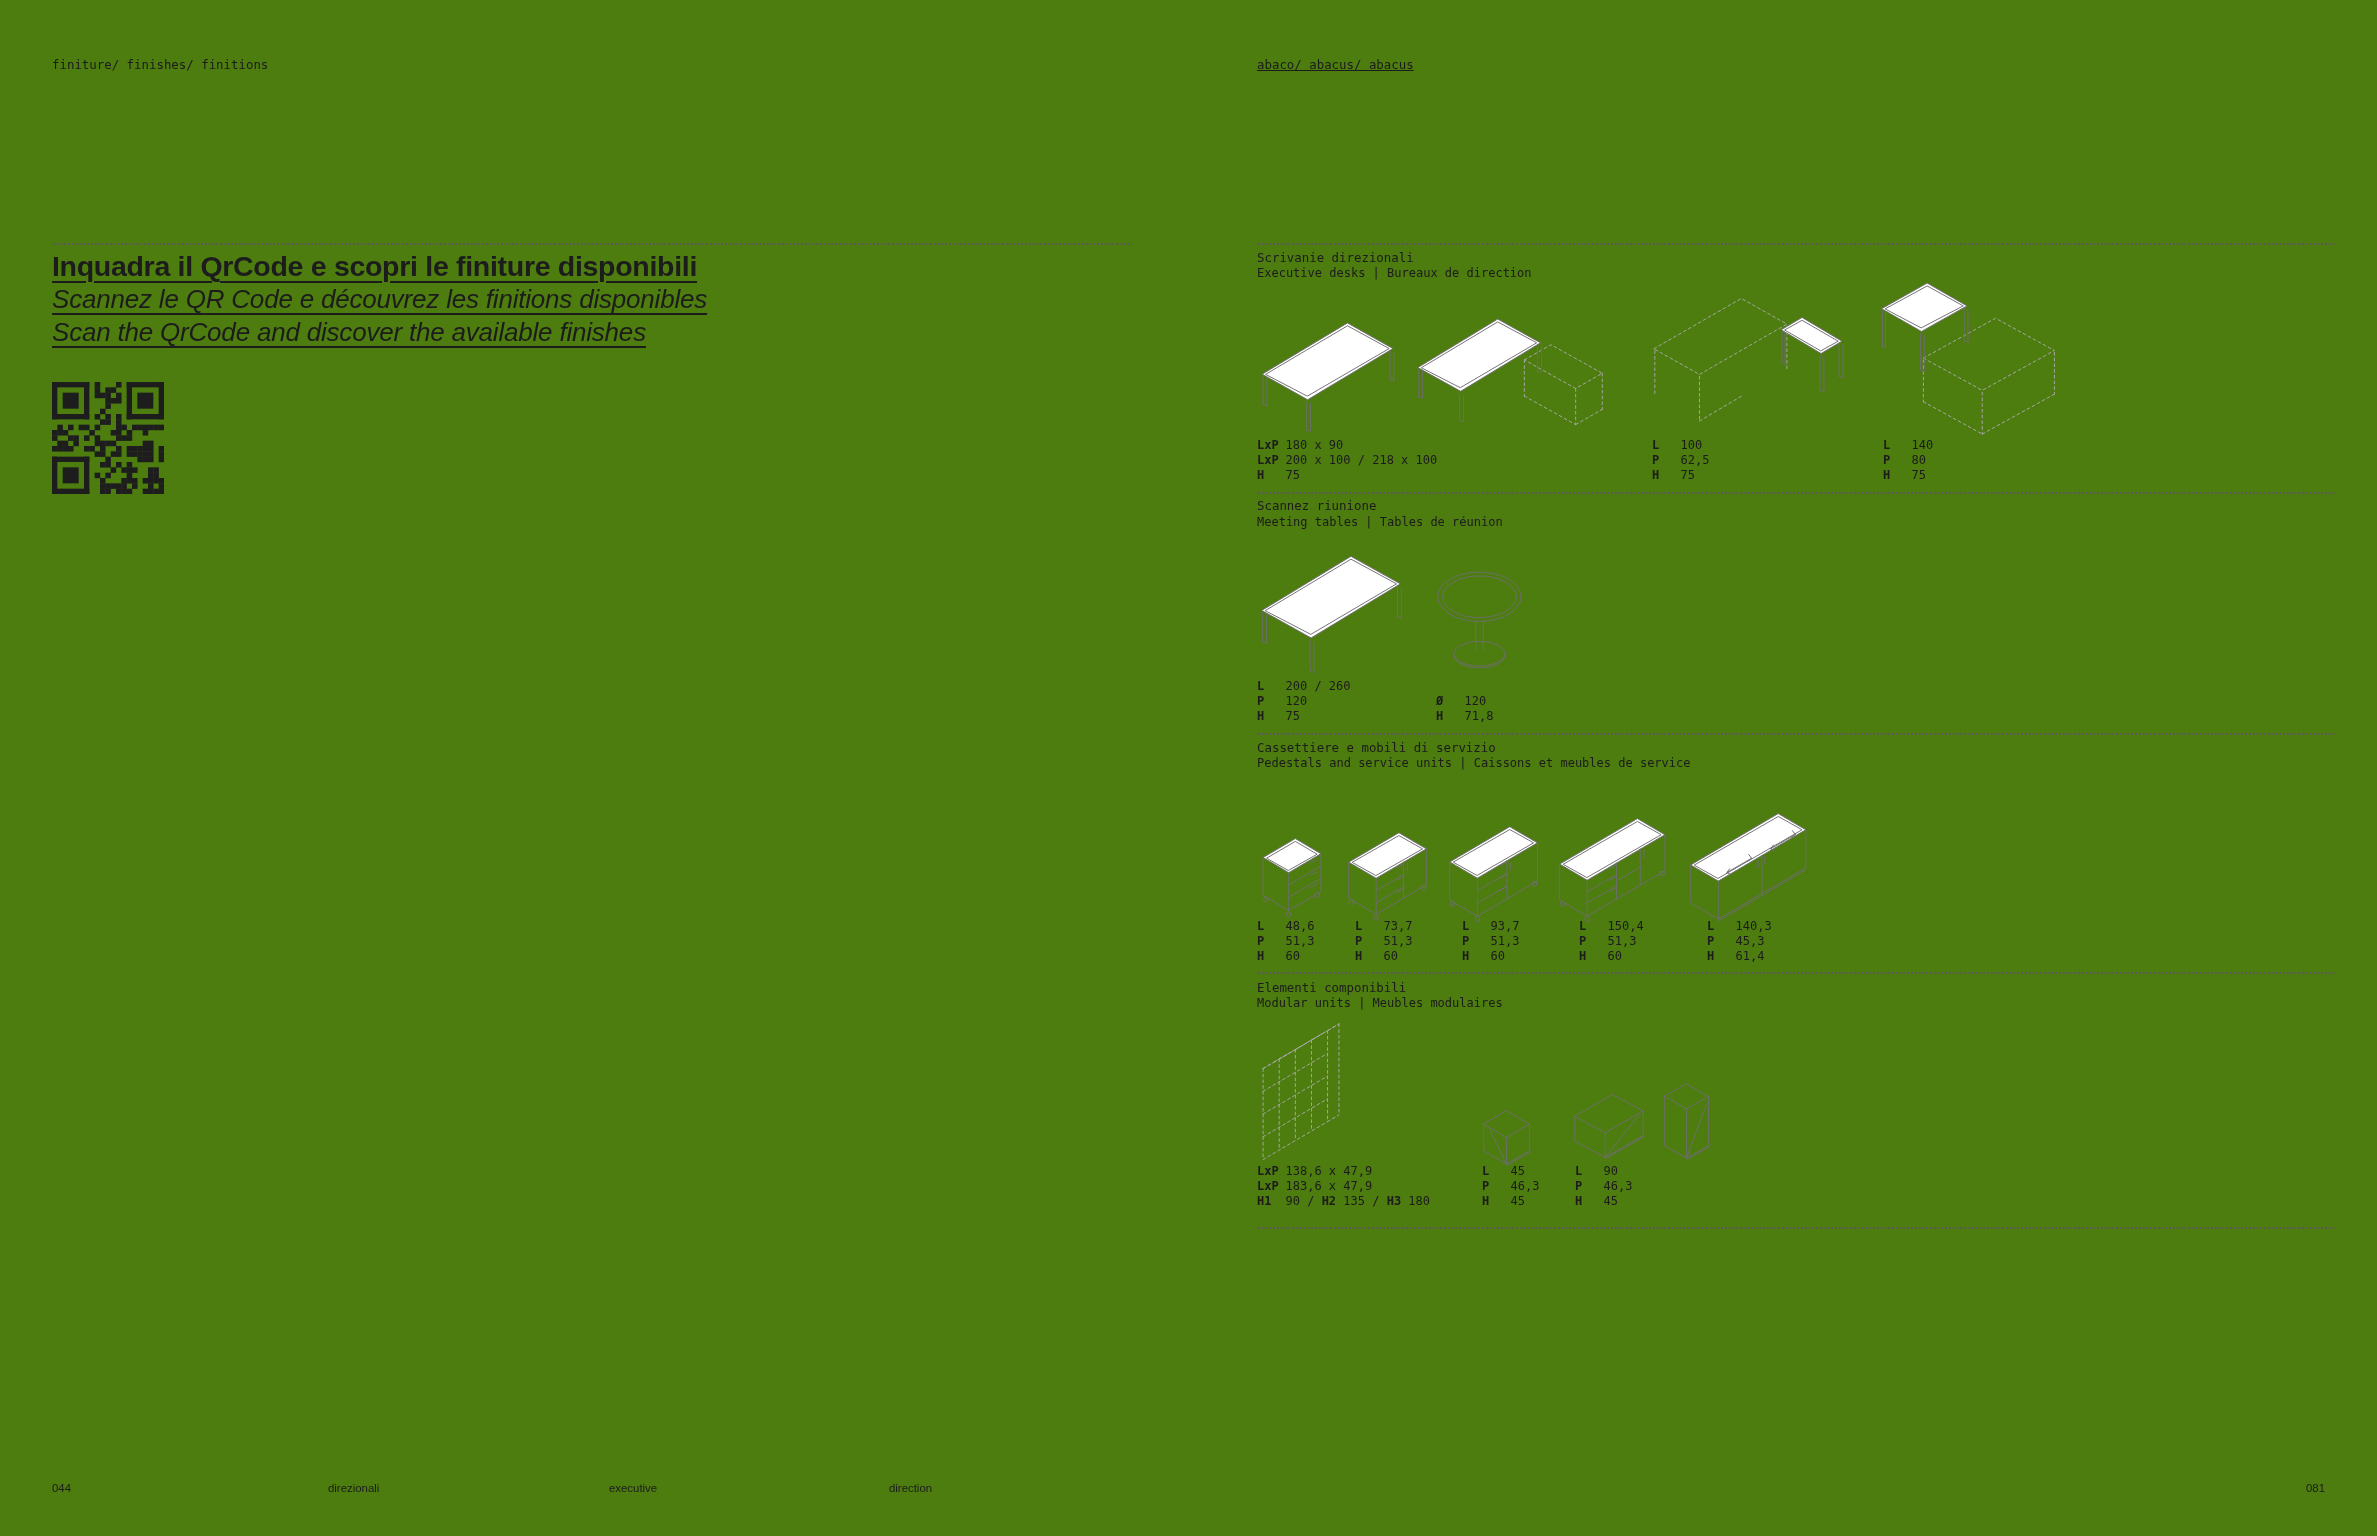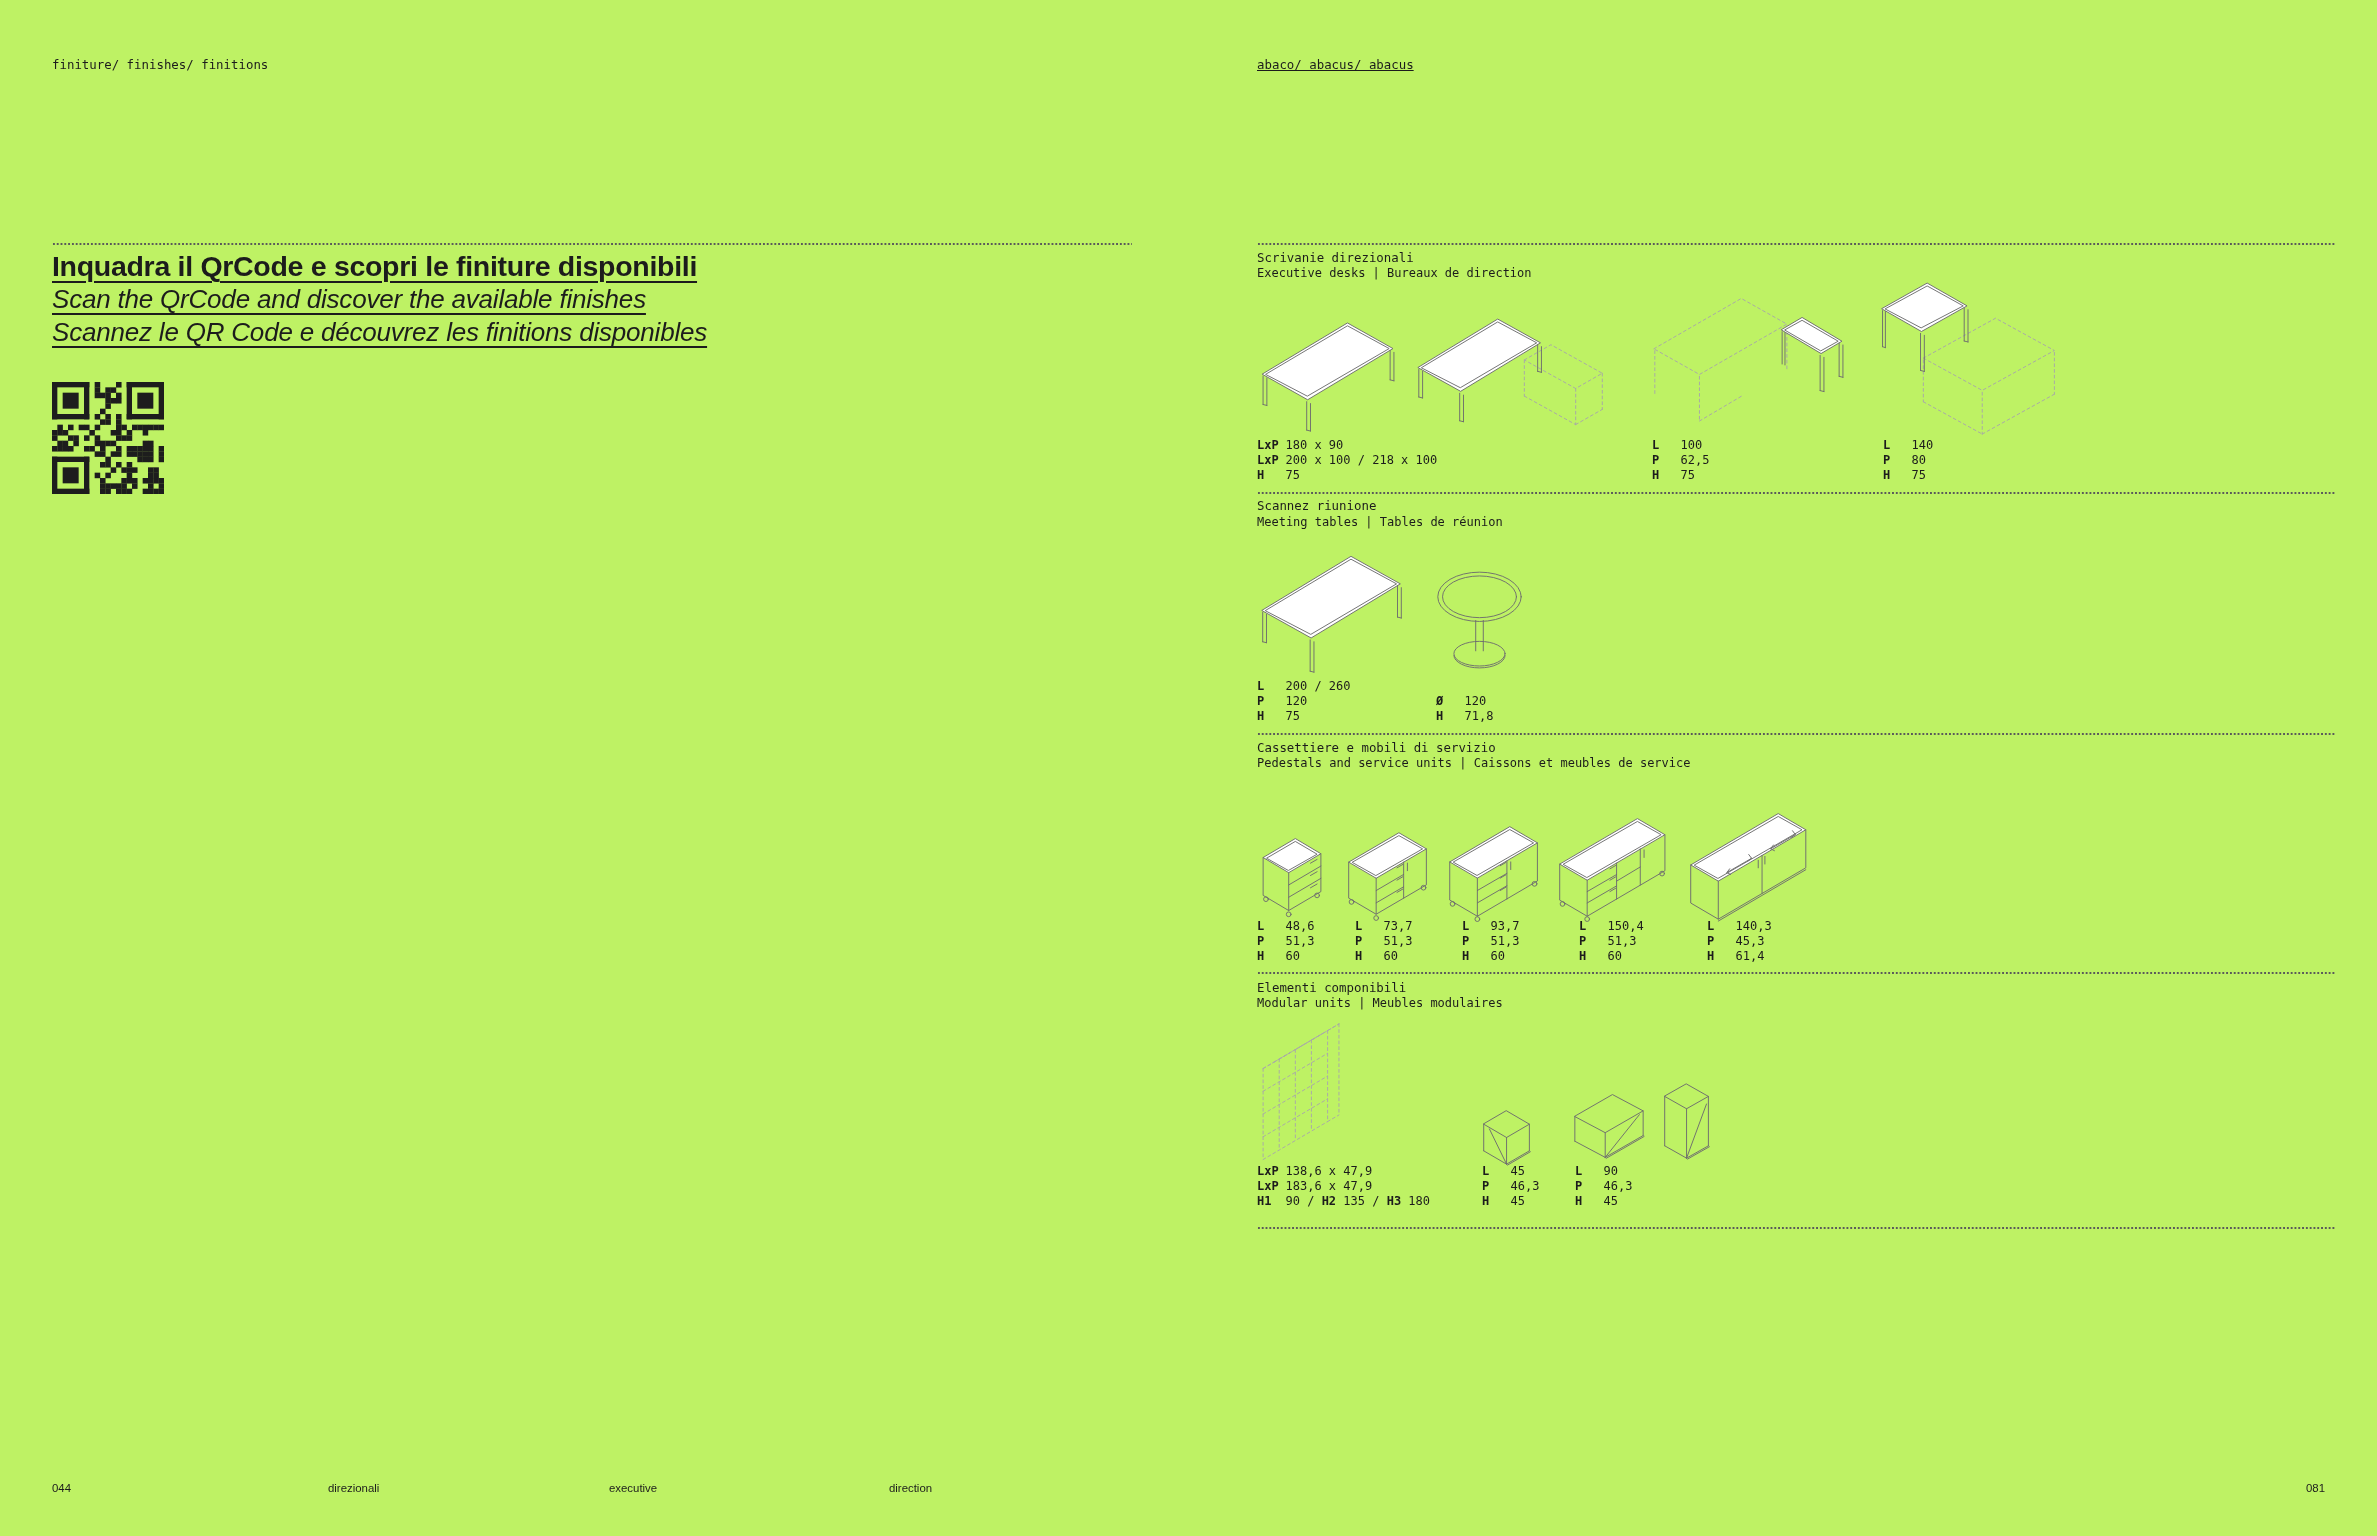--- a/index.html
+++ b/index.html
@@ -1,16 +1,16 @@
 <!DOCTYPE html>
 <html style="font-size:15px"><head>
 <meta charset="utf-8">
 <style>
   html,body{margin:0;padding:0;background:#ffffff;}
-  .sheet{position:relative;width:2378px;height:1536px;background:#bef264;overflow:hidden;
+  .sheet{position:relative;width:2378px;height:1536px;background:#4d7c0f;overflow:hidden;
          font-family:"DejaVu Sans Mono",monospace;color:#1c1c1c;}
   .abs{position:absolute;}
   .runhead{font-size:12.4px;letter-spacing:0;}
   .dots{position:absolute;height:1.9px;
         background-image:radial-gradient(circle,#5a5a5a 0.7px,transparent 0.8px);
         background-size:3.8px 1.9px;background-repeat:repeat-x;}
   .headline-it{font-family:"Liberation Sans",sans-serif;font-weight:bold;font-size:28.5px;
         letter-spacing:-0.3px;text-decoration:underline;text-decoration-thickness:2.4px;
         text-underline-offset:4.8px;line-height:34px;white-space:nowrap;}
   .headline-sub{font-family:"Liberation Sans",sans-serif;font-style:italic;font-weight:normal;
@@ -33,22 +33,22 @@
 
 <div class="sheet">
 
   <div class="abs runhead" style="left:52px;top:57px;">finiture/ finishes/ finitions</div>
   <div class="abs runhead" style="left:1257px;top:57px;text-decoration:underline;">abaco/ abacus/ abacus</div>
 
   <div class="dots" style="left:52px;top:243px;width:1080px;"></div>
 
   <div class="abs" style="left:52px;top:249px;">
     <div class="headline-it">Inquadra il QrCode e scopri le finiture disponibili</div>
+    <div class="headline-sub">Scannez le QR Code e découvrez les finitions disponibles</div>
     <div class="headline-sub">Scan the QrCode and discover the available finishes</div>
-    <div class="headline-sub">Scannez le QR Code e découvrez les finitions disponibles</div>
   </div>
 
   <svg id="qr-svg" class="abs" style="left:52px;top:382px;" width="112" height="112" viewBox="0 0 117.6 117.6">
       <rect x="44.8" y="0" width="5.824" height="5.824" fill="#1d1d1d"></rect>
       <rect x="67.19999999999999" y="0" width="5.824" height="5.824" fill="#1d1d1d"></rect>
       <rect x="44.8" y="5.6" width="5.824" height="5.824" fill="#1d1d1d"></rect>
       <rect x="56" y="5.6" width="5.824" height="5.824" fill="#1d1d1d"></rect>
       <rect x="61.599999999999994" y="5.6" width="5.824" height="5.824" fill="#1d1d1d"></rect>
       <rect x="44.8" y="11.2" width="5.824" height="5.824" fill="#1d1d1d"></rect>
       <rect x="50.4" y="11.2" width="5.824" height="5.824" fill="#1d1d1d"></rect>

